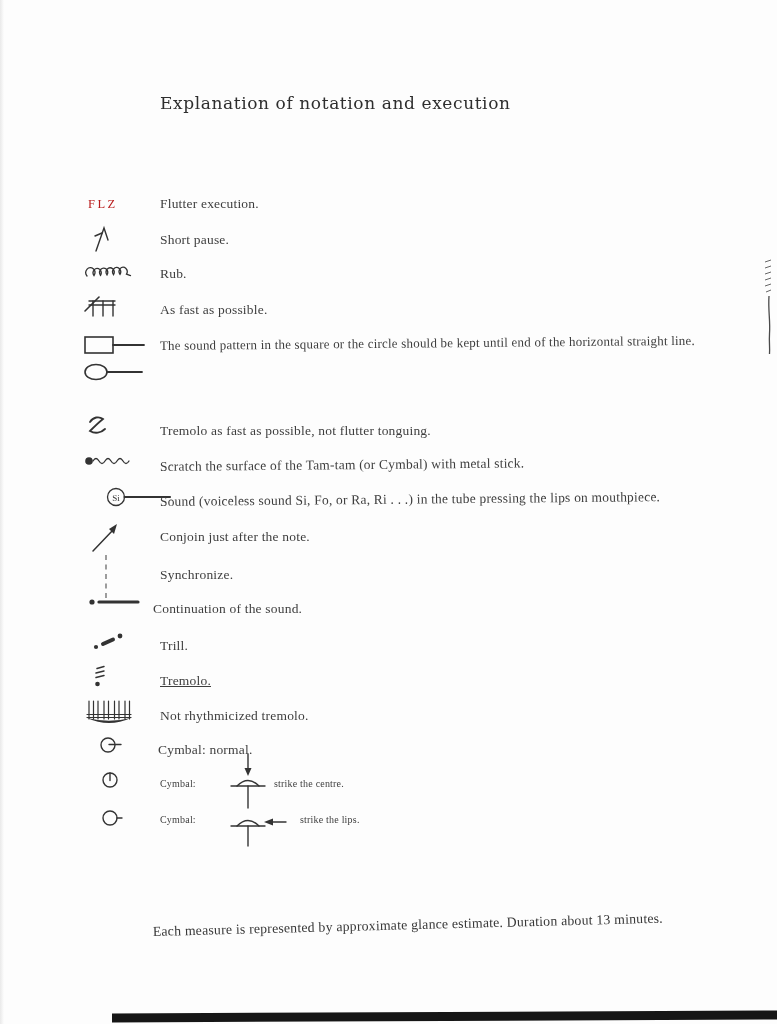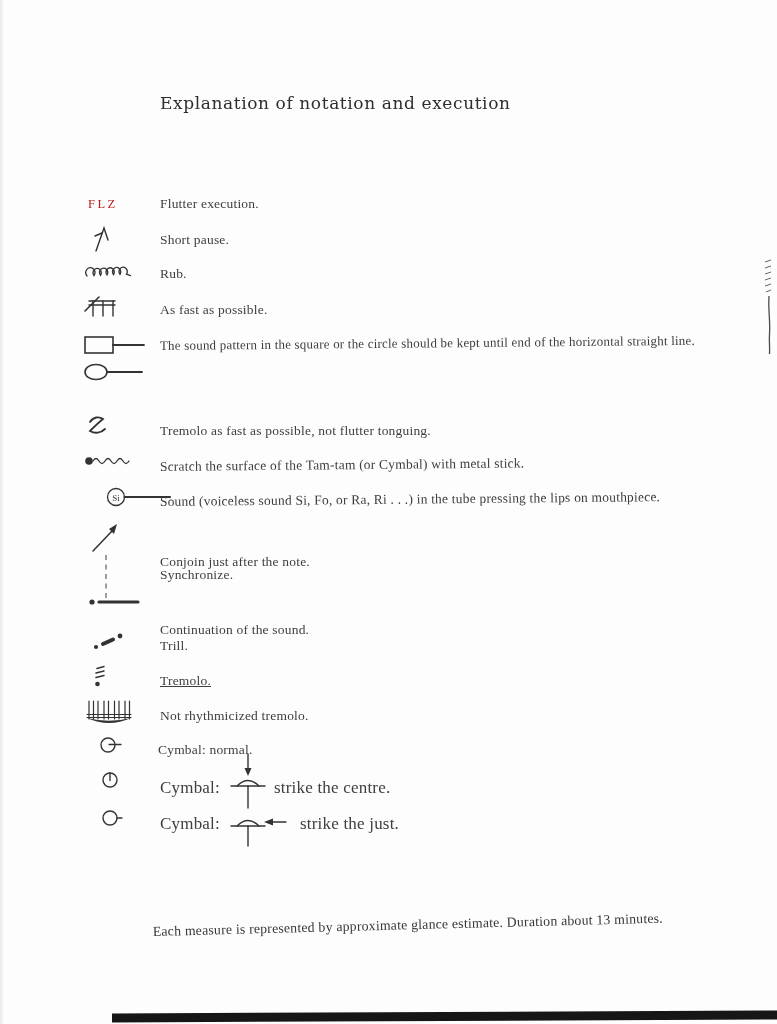--- a/index.html
+++ b/index.html
@@ -27,21 +27,21 @@
   .footer{
     position:absolute;left:153px;top:924px;white-space:nowrap;
     font-size:13.8px;letter-spacing:.2px;color:#383838;
     transform:rotate(-1.5deg);transform-origin:left bottom;
   }
   .bottom-bar{
     position:absolute;left:112px;top:1012px;width:668px;height:9px;
     background:#161616;transform:rotate(-0.25deg);
   }
   .right-artifact{position:absolute;left:756px;top:256px;}
-  .cym-label{position:absolute;white-space:nowrap;font-size:17px;letter-spacing:.2px;color:#3e3e3e;}
+  .cym-label{position:absolute;white-space:nowrap;font-size:10px;letter-spacing:.2px;color:#3e3e3e;}
 </style>
 </head>
 <body>
 
 <div class="page-edge-left"></div>
 
 <div class="title">Explanation of notation and execution</div>
 
 <div class="sym flz" style="left:88px;top:197px;">FLZ</div>
 <div class="row" style="left:160px;top:196px;">Flutter execution.</div>
@@ -103,36 +103,36 @@
   </svg>
 </div>
 <div class="row tilt-small" style="left:160px;top:494px;">Sound (voiceless sound Si, Fo, or Ra, Ri . . .) in the tube pressing the lips on mouthpiece.</div>
 
 <div class="sym" style="left:90px;top:520px;">
   <svg width="32" height="34" viewBox="0 0 32 34">
     <path class="stroke" style="stroke-width:1.5" d="M3,31 L23,10"></path>
     <polygon class="fillblk" points="27,4 19,9 24,14"></polygon>
   </svg>
 </div>
-<div class="row" style="left:160px;top:554px;text-align:center;">Conjoin just after the note.</div>
+<div class="row" style="left:160px;top:529px;text-align:center;">Conjoin just after the note.</div>
 
 <div class="sym" style="left:102px;top:553px;">
   <svg width="8" height="50" viewBox="0 0 8 50">
     <path d="M4,2 V48" stroke="#6a6a6a" stroke-width="1.3" stroke-dasharray="5,4.5" fill="none"></path>
   </svg>
 </div>
 <div class="row" style="left:160px;top:567px;">Synchronize.</div>
 
 <div class="sym" style="left:88px;top:594px;">
   <svg width="54" height="16" viewBox="0 0 54 16">
     <circle class="fillblk" cx="4" cy="8" r="2.6"></circle>
     <path class="stroke" style="stroke-width:3.2" d="M11,8 H50"></path>
   </svg>
 </div>
-<div class="row" style="left:160px;top:601px;margin-top:21px;">Continuation of the sound.</div>
+<div class="row" style="left:153px;top:601px;">Continuation of the sound.</div>
 
 <div class="sym" style="left:92px;top:630px;">
   <svg width="36" height="24" viewBox="0 0 36 24">
     <circle class="fillblk" cx="4" cy="17" r="2.1"></circle>
     <path class="stroke" style="stroke-width:4;" d="M11,14 L21,9.5"></path>
     <circle class="fillblk" cx="28" cy="6" r="2.4"></circle>
   </svg>
 </div>
 <div class="row" style="left:160px;top:638px;">Trill.</div>
 
@@ -188,21 +188,21 @@
 <div class="cym-label" style="left:160px;top:814px;">Cymbal:</div>
 <div class="sym" style="left:228px;top:806px;">
   <svg width="64" height="42" viewBox="0 0 64 42">
     <path class="stroke" d="M9,20 Q20,9 31,20"></path>
     <path class="stroke" d="M3,20 H37"></path>
     <path class="stroke" d="M20,20 V40"></path>
     <path class="stroke" d="M58,16 H44"></path>
     <polygon class="fillblk" points="45,12.5 45,19.5 36,16"></polygon>
   </svg>
 </div>
-<div class="cym-label" style="left:300px;top:814px;">strike the just.</div>
+<div class="cym-label" style="left:300px;top:814px;">strike the lips.</div>
 
 <div class="footer">Each measure is represented by approximate glance estimate. Duration about 13 minutes.</div>
 
 <div class="right-artifact">
   <svg width="20" height="100" viewBox="0 0 20 100">
     <path d="M13,40 c-1,15 1.5,25 0.5,38 c-0.5,8 0.5,14 0,20" stroke="#4a4a4a" stroke-width="1.3" fill="none"></path>
     <path d="M9,6 L15,4 M9,12 L15,10 M9,18 L15,16 M9,24 L15,22 M9,30 L15,28 M10,36 L15,34" stroke="#666" stroke-width="1" fill="none"></path>
   </svg>
 </div>
 <div class="bottom-bar"></div>

